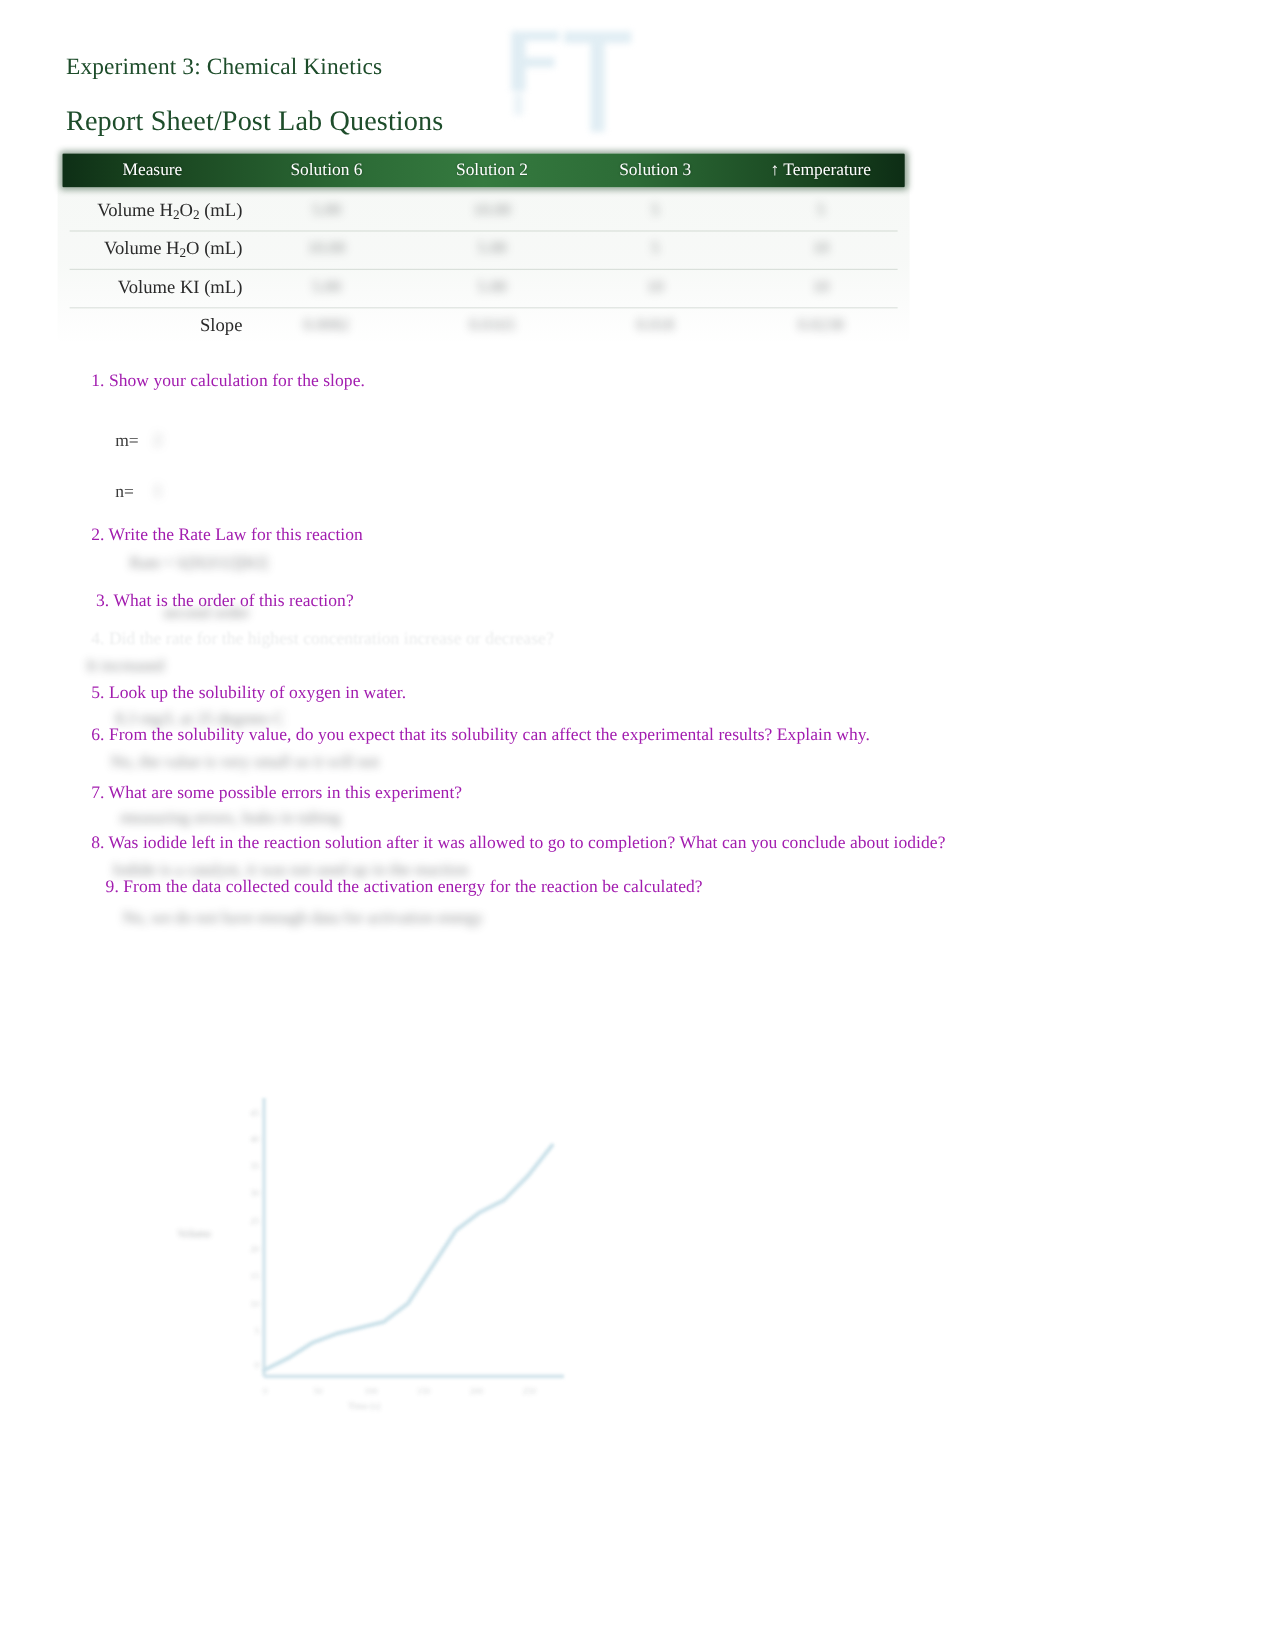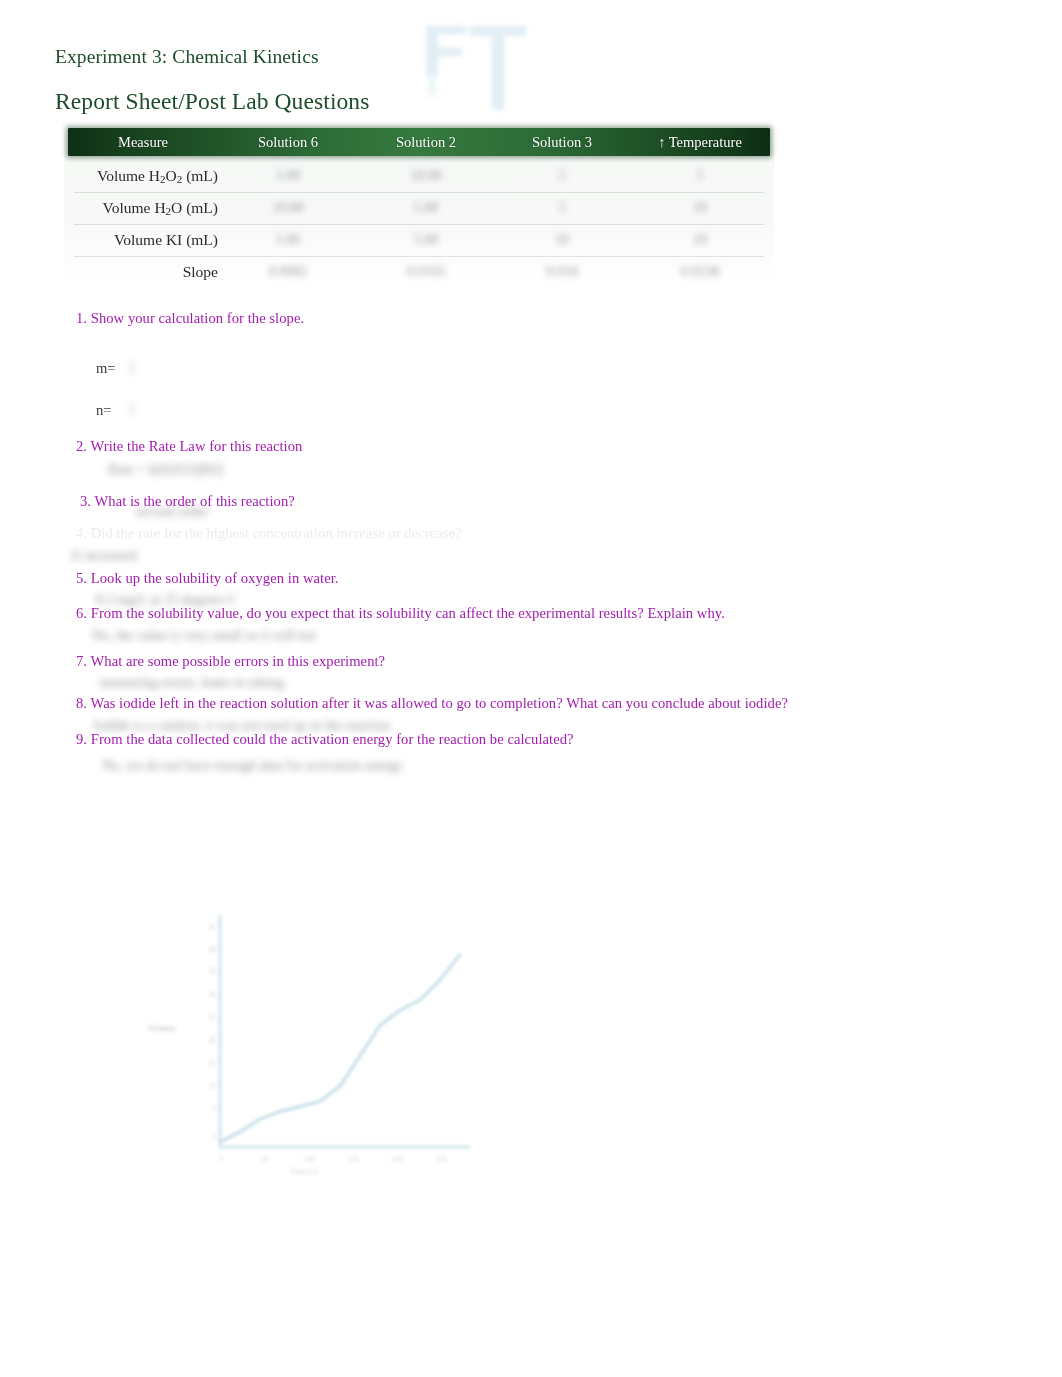--- a/index.html
+++ b/index.html
@@ -43,21 +43,21 @@
     top: 88px;
     font-size: 23.5px;
     color: #1e4d2b;
     letter-spacing: 0.1px;
     white-space: nowrap;
   }
 
   
   #data-table-wrap {
     position: absolute;
-    left: 64px;
+    left: 48px;
     top: 124px;
     width: 710px;
     height: 160px;
   }
   #table-shadow {
     position: absolute;
     inset: 0;
     background: linear-gradient(to bottom,
       rgba(245,247,245,0.0) 0%,
       rgba(243,246,243,0.75) 12%,
@@ -343,21 +343,21 @@
     <span>What are some possible errors in this experiment?</span>
   </div>
   <div class="ans" style="left:24px; top:365px;">measuring errors, leaks in tubing</div>
 
   <div class="q" style="left:0px; top:385px;font-family:Liberation Serif, serif;">
     <span>8.</span>
     <span>Was iodide left in the reaction solution after it was allowed to go to completion? What can you conclude about iodide?</span>
   </div>
   <div class="ans" style="left:18px; top:408px;">Iodide is a catalyst, it was not used up in the reaction</div>
 
-  <div class="q" style="left:0px; top:421px;">
+  <div class="q" style="left:12px; top:421px;">
     <span>9.</span>
     <span>From the data collected could the activation energy for the reaction be calculated?</span>
   </div>
   <div class="ans" style="left:26px; top:448px;">No, we do not have enough data for activation energy</div>
 
 </div>
 
 <div id="chart-area">
   <div id="chart-ylabel">Volume</div>
 

